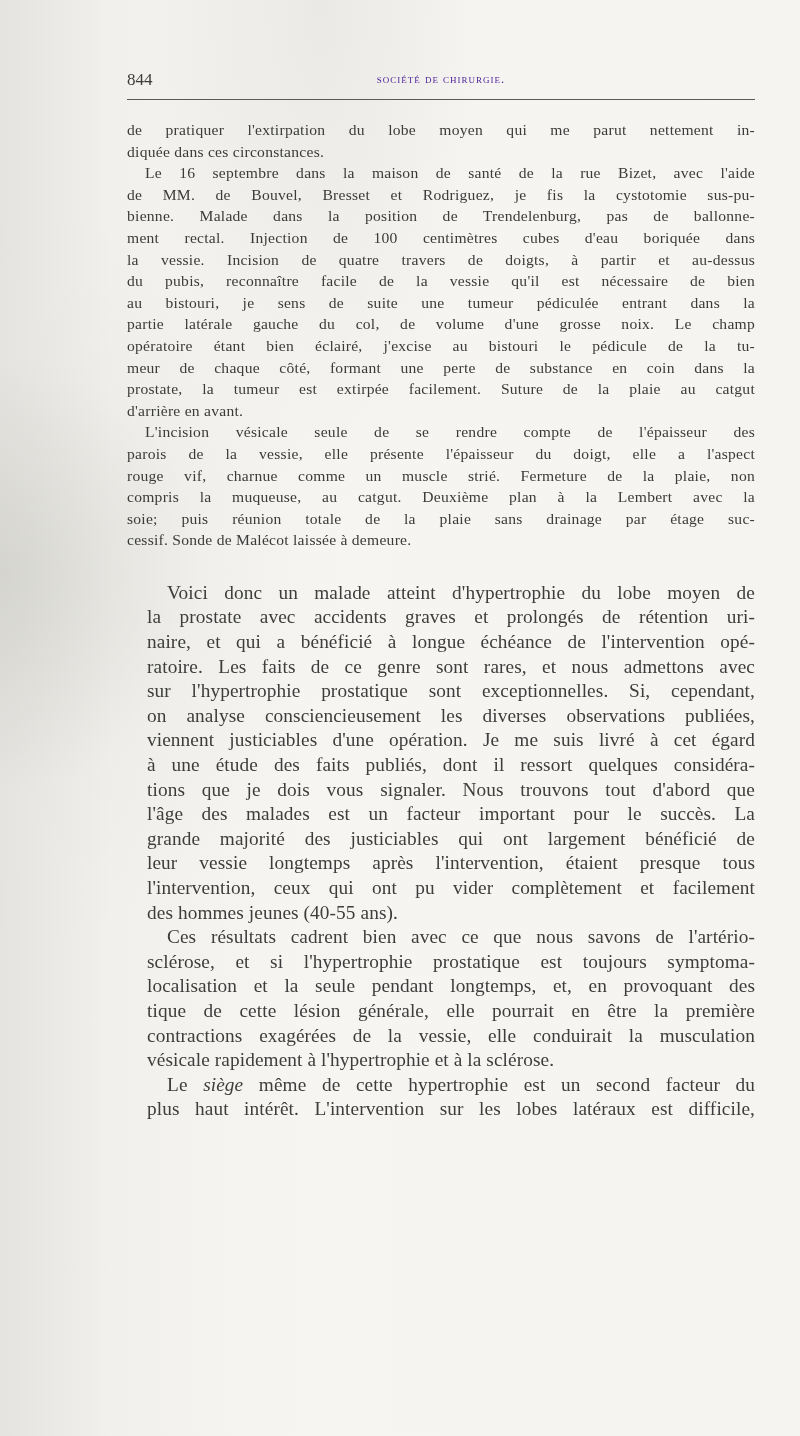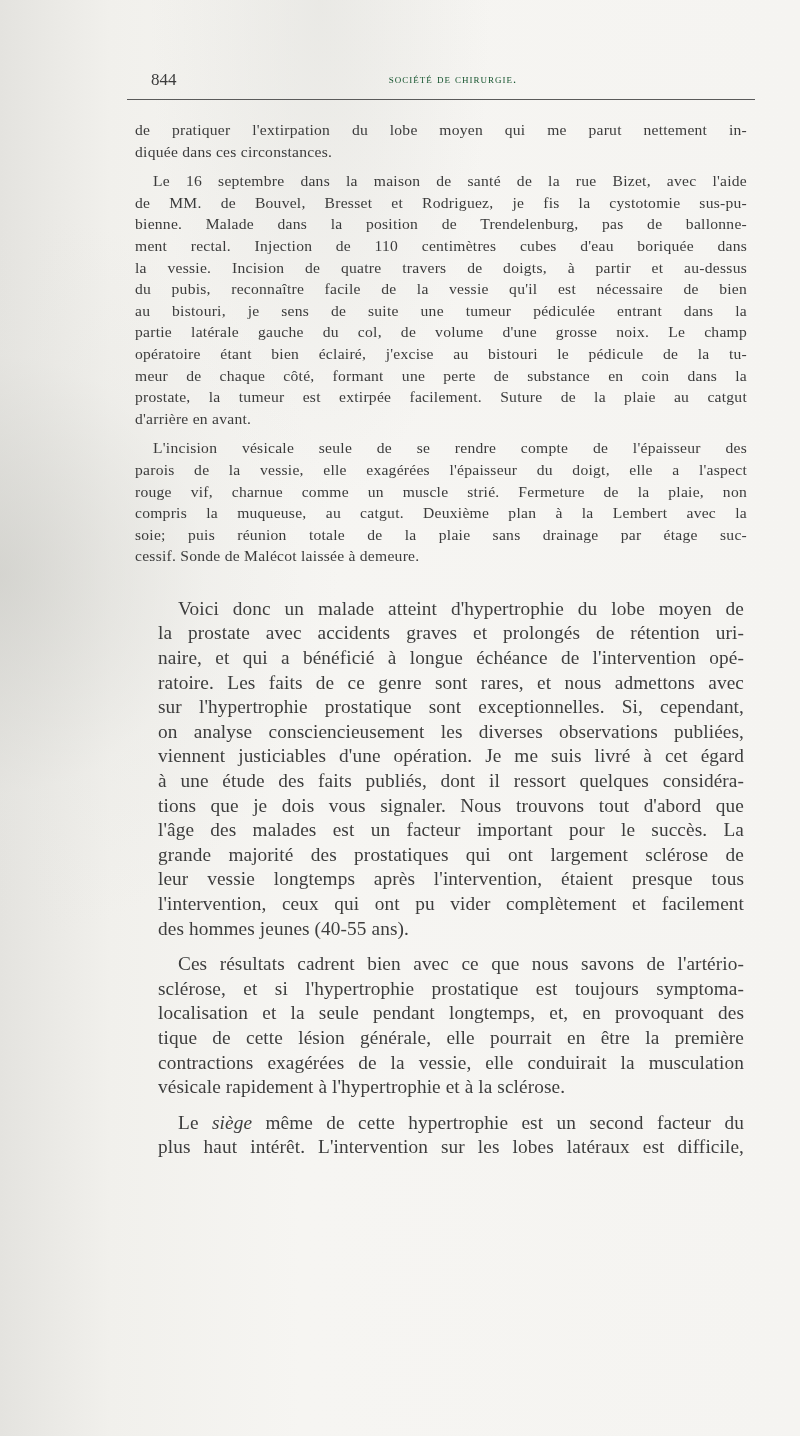--- a/index.html
+++ b/index.html
@@ -25,73 +25,72 @@
     }
     .page {
       position: absolute;
       left: 127px;
       top: 62px;
       width: 628px;
     }
     .running-head {
       position: relative;
       height: 30px;
-      margin-left: 24px;
     }
     .page-number {
       position: absolute;
       left: 0;
       top: 8px;
       font-family: "Liberation Serif", serif;
       font-size: 17px;
       color: #3c3c3c;
     }
     .running-title {
       position: absolute;
       left: 0;
       right: 0;
       top: 10px;
       text-align: center;
       font-family: "Liberation Serif", serif;
       font-size: 12.5px;
       letter-spacing: 1px;
       font-variant: small-caps;
       text-transform: lowercase;
-      color: #14532d;
+      color: #4c1d95;
     }
     .head-rule {
       margin-top: 7px;
       height: 0;
       border-top: 1.3px solid #5a5a5a;
       width: 628px;
     }
     .small-text {
       margin-top: 19px;
       font-family: "Liberation Serif", serif;
       font-size: 15.6px;
       line-height: 21.6px;
       text-align: justify;
       color: #3b3b3b;
       letter-spacing: 0.25px;
     }
     .small-text p {
-      margin: 8px;
+      margin: 0;
       text-indent: 0;
     }
     .large-text {
       margin-top: 30px;
       font-family: "Liberation Serif", serif;
       font-size: 19.3px;
       line-height: 24.6px;
       text-align: justify;
       color: #3d3d3d;
       letter-spacing: 0.1px;
     }
     .large-text p {
-      margin: 11px;
+      margin: 0;
       text-indent: 20px;
     }
     .large-text em {
       font-style: italic;
     }
     .line {
       display: block;
       text-align: justify;
       text-align-last: justify;
       white-space: nowrap;
@@ -120,53 +119,53 @@
 
   <div class="small-text">
     <p>
       <span class="line">de pratiquer l'extirpation du lobe moyen qui me parut nettement in-</span>
       <span class="line last">diquée dans ces circonstances.</span>
     </p>
     <p>
       <span class="line ind">Le 16 septembre dans la maison de santé de la rue Bizet, avec l'aide</span>
       <span class="line">de MM. de Bouvel, Bresset et Rodriguez, je fis la cystotomie sus-pu-</span>
       <span class="line">bienne. Malade dans la position de Trendelenburg, pas de ballonne-</span>
-      <span class="line">ment rectal. Injection de 110 centimètres cubes d'eau boriquée dans</span>
+      <span class="line">ment rectal. Injection de 100 centimètres cubes d'eau boriquée dans</span>
       <span class="line">la vessie. Incision de quatre travers de doigts, à partir et au-dessus</span>
       <span class="line">du pubis, reconnaître facile de la vessie qu'il est nécessaire de bien</span>
       <span class="line">au bistouri, je sens de suite une tumeur pédiculée entrant dans la</span>
       <span class="line">partie latérale gauche du col, de volume d'une grosse noix. Le champ</span>
       <span class="line">opératoire étant bien éclairé, j'excise au bistouri le pédicule de la tu-</span>
       <span class="line">meur de chaque côté, formant une perte de substance en coin dans la</span>
       <span class="line">prostate, la tumeur est extirpée facilement. Suture de la plaie au catgut</span>
       <span class="line last">d'arrière en avant.</span>
     </p>
     <p>
       <span class="line ind">L'incision vésicale seule de se rendre compte de l'épaisseur des</span>
-      <span class="line">parois de la vessie, elle exagérées l'épaisseur du doigt, elle a l'aspect</span>
+      <span class="line">parois de la vessie, elle présente l'épaisseur du doigt, elle a l'aspect</span>
       <span class="line">rouge vif, charnue comme un muscle strié. Fermeture de la plaie, non</span>
       <span class="line">compris la muqueuse, au catgut. Deuxième plan à la Lembert avec la</span>
       <span class="line">soie; puis réunion totale de la plaie sans drainage par étage suc-</span>
       <span class="line last">cessif. Sonde de Malécot laissée à demeure.</span>
     </p>
   </div>
 
   <div class="large-text">
     <p>
       <span class="line ind">Voici donc un malade atteint d'hypertrophie du lobe moyen de</span>
       <span class="line">la prostate avec accidents graves et prolongés de rétention uri-</span>
       <span class="line">naire, et qui a bénéficié à longue échéance de l'intervention opé-</span>
       <span class="line">ratoire. Les faits de ce genre sont rares, et nous admettons avec</span>
       <span class="line">sur l'hypertrophie prostatique sont exceptionnelles. Si, cependant,</span>
       <span class="line">on analyse consciencieusement les diverses observations publiées,</span>
       <span class="line">viennent justiciables d'une opération. Je me suis livré à cet égard</span>
       <span class="line">à une étude des faits publiés, dont il ressort quelques considéra-</span>
       <span class="line">tions que je dois vous signaler. Nous trouvons tout d'abord que</span>
       <span class="line">l'âge des malades est un facteur important pour le succès. La</span>
-      <span class="line">grande majorité des prostatiques qui ont largement sclérose de</span>
+      <span class="line">grande majorité des justiciables qui ont largement bénéficié de</span>
       <span class="line">leur vessie longtemps après l'intervention, étaient presque tous</span>
       <span class="line">l'intervention, ceux qui ont pu vider complètement et facilement</span>
       <span class="line last">des hommes jeunes (40-55 ans).</span>
     </p>
     <p>
       <span class="line ind">Ces résultats cadrent bien avec ce que nous savons de l'artério-</span>
       <span class="line">sclérose, et si l'hypertrophie prostatique est toujours symptoma-</span>
       <span class="line">localisation et la seule pendant longtemps, et, en provoquant des</span>
       <span class="line">tique de cette lésion générale, elle pourrait en être la première</span>
       <span class="line">contractions exagérées de la vessie, elle conduirait la musculation</span>

